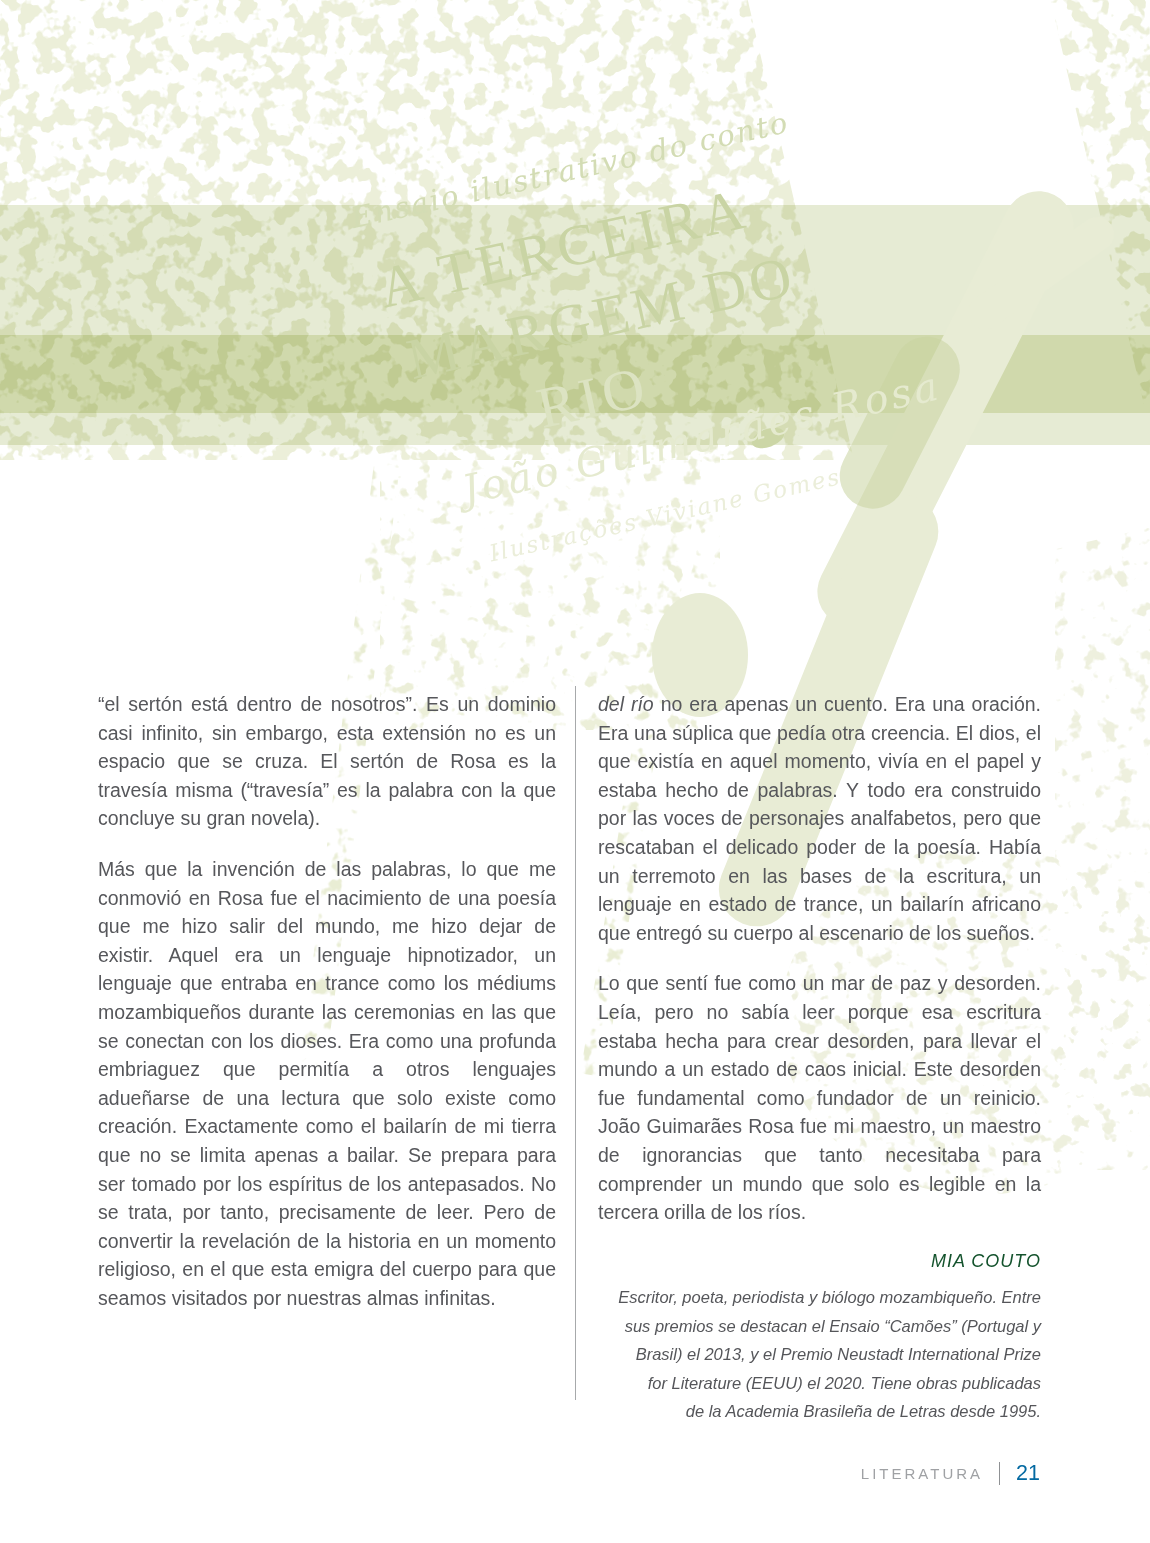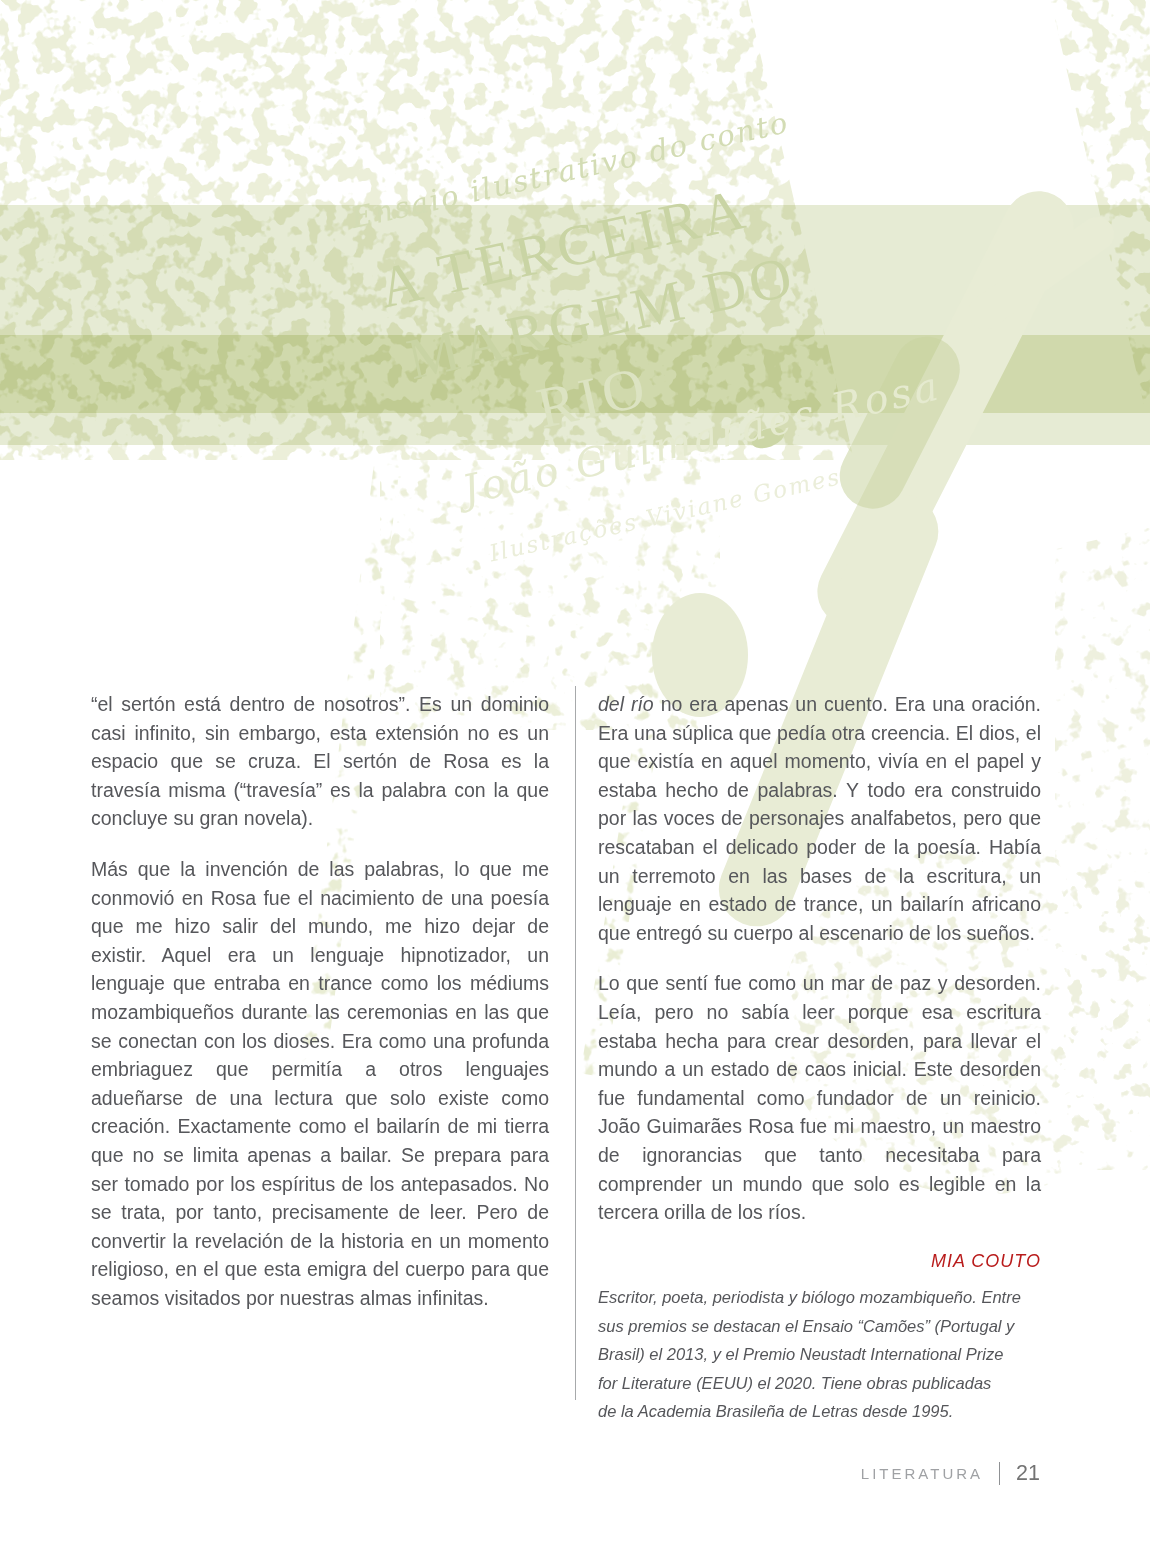--- a/index.html
+++ b/index.html
@@ -26,39 +26,39 @@
   .wm-author{
     left:458px;top:468px;transform:rotate(-12.5deg);
     font:italic 40px "DejaVu Serif",serif;color:#e5eacf;letter-spacing:3px;
   }
   .wm-illus{
     left:487px;top:541px;transform:rotate(-12.5deg);
     font:italic 23px "DejaVu Serif",serif;color:#ebeeda;letter-spacing:2px;
   }
   
   .col{position:absolute;top:690px;color:#56575b;font-size:19.5px;line-height:28.6px;text-align:justify;}
-  .col-left{left:91px;width:458px;}
+  .col-left{left:98px;width:458px;}
   .col-right{left:598px;width:443px;}
   .col p{margin:0 0 22px 0;}
   .col p:last-child{margin-bottom:0;}
   .col em{font-style:italic;}
   .divider{position:absolute;left:575px;top:686px;width:1px;height:714px;background:#a7a9ab;}
   .signature{
     text-align:right;font-style:italic;font-size:18px;letter-spacing:1px;
-    color:#b91c1c;margin:20px 0 8px 0;
+    color:#14532d;margin:20px 0 8px 0;
   }
-  .bio{font-style:italic;font-size:16.5px;line-height:28.4px;color:#55565a;}
+  .bio{text-align:right;font-style:italic;font-size:16.5px;line-height:28.4px;color:#55565a;}
   
   .footer{
     position:absolute;left:0;top:1461px;width:1040px;
     display:flex;justify-content:flex-end;align-items:center;
   }
   .footer-label{font-size:15px;letter-spacing:3px;color:#9fa1a4;}
   .footer-bar{width:1px;height:23px;background:#8f9194;margin:0 16px;}
-  .footer-num{font-size:21.5px;color:#737373;}
+  .footer-num{font-size:21.5px;color:#0369a1;}
 </style>
 </head>
 <body>
 
 <div class="page">
 
   <svg class="bg-art" width="1150" height="1543" viewBox="0 0 1150 1543" xmlns="http://www.w3.org/2000/svg">
     <defs>
       <filter id="blotch" x="-10%" y="-10%" width="120%" height="120%">
         <feTurbulence type="fractalNoise" baseFrequency="0.055" numOctaves="3" seed="7" result="n"></feTurbulence>

